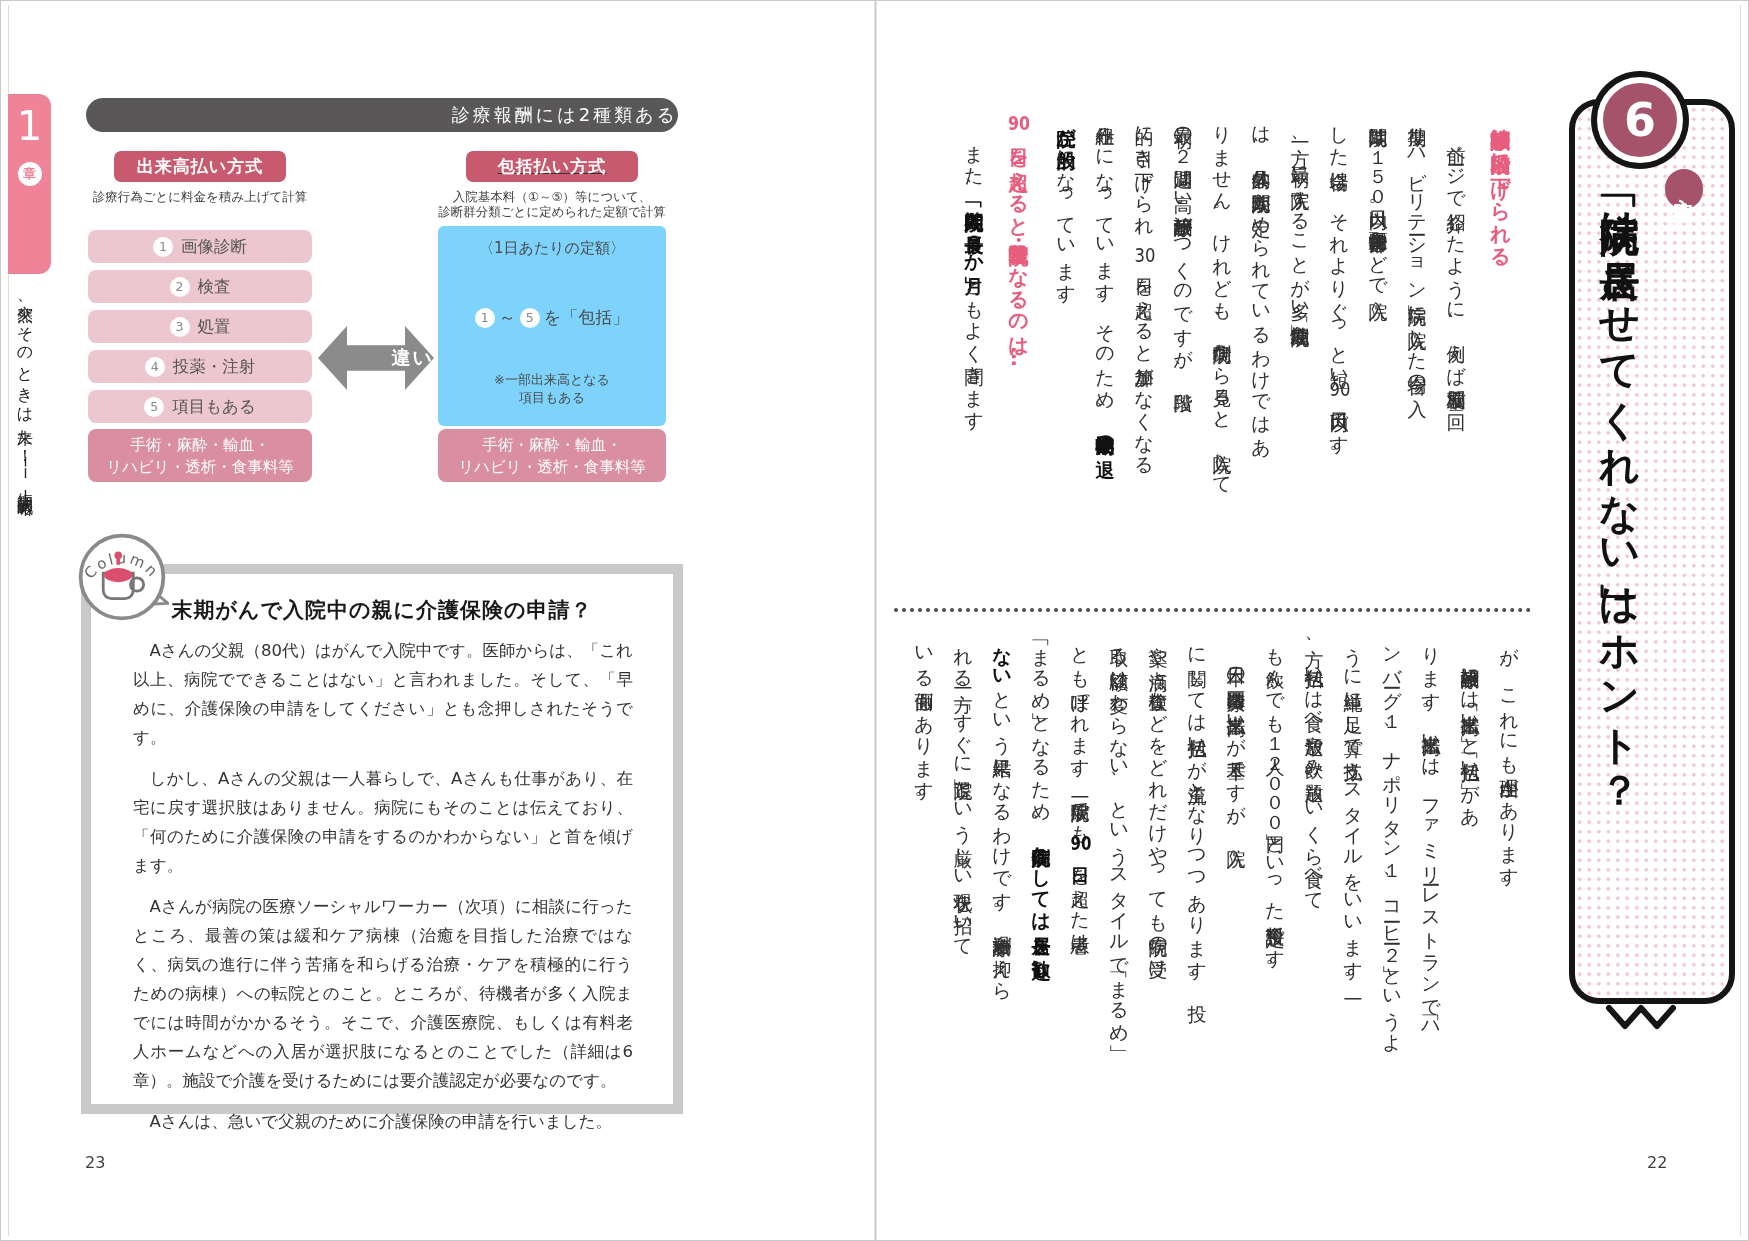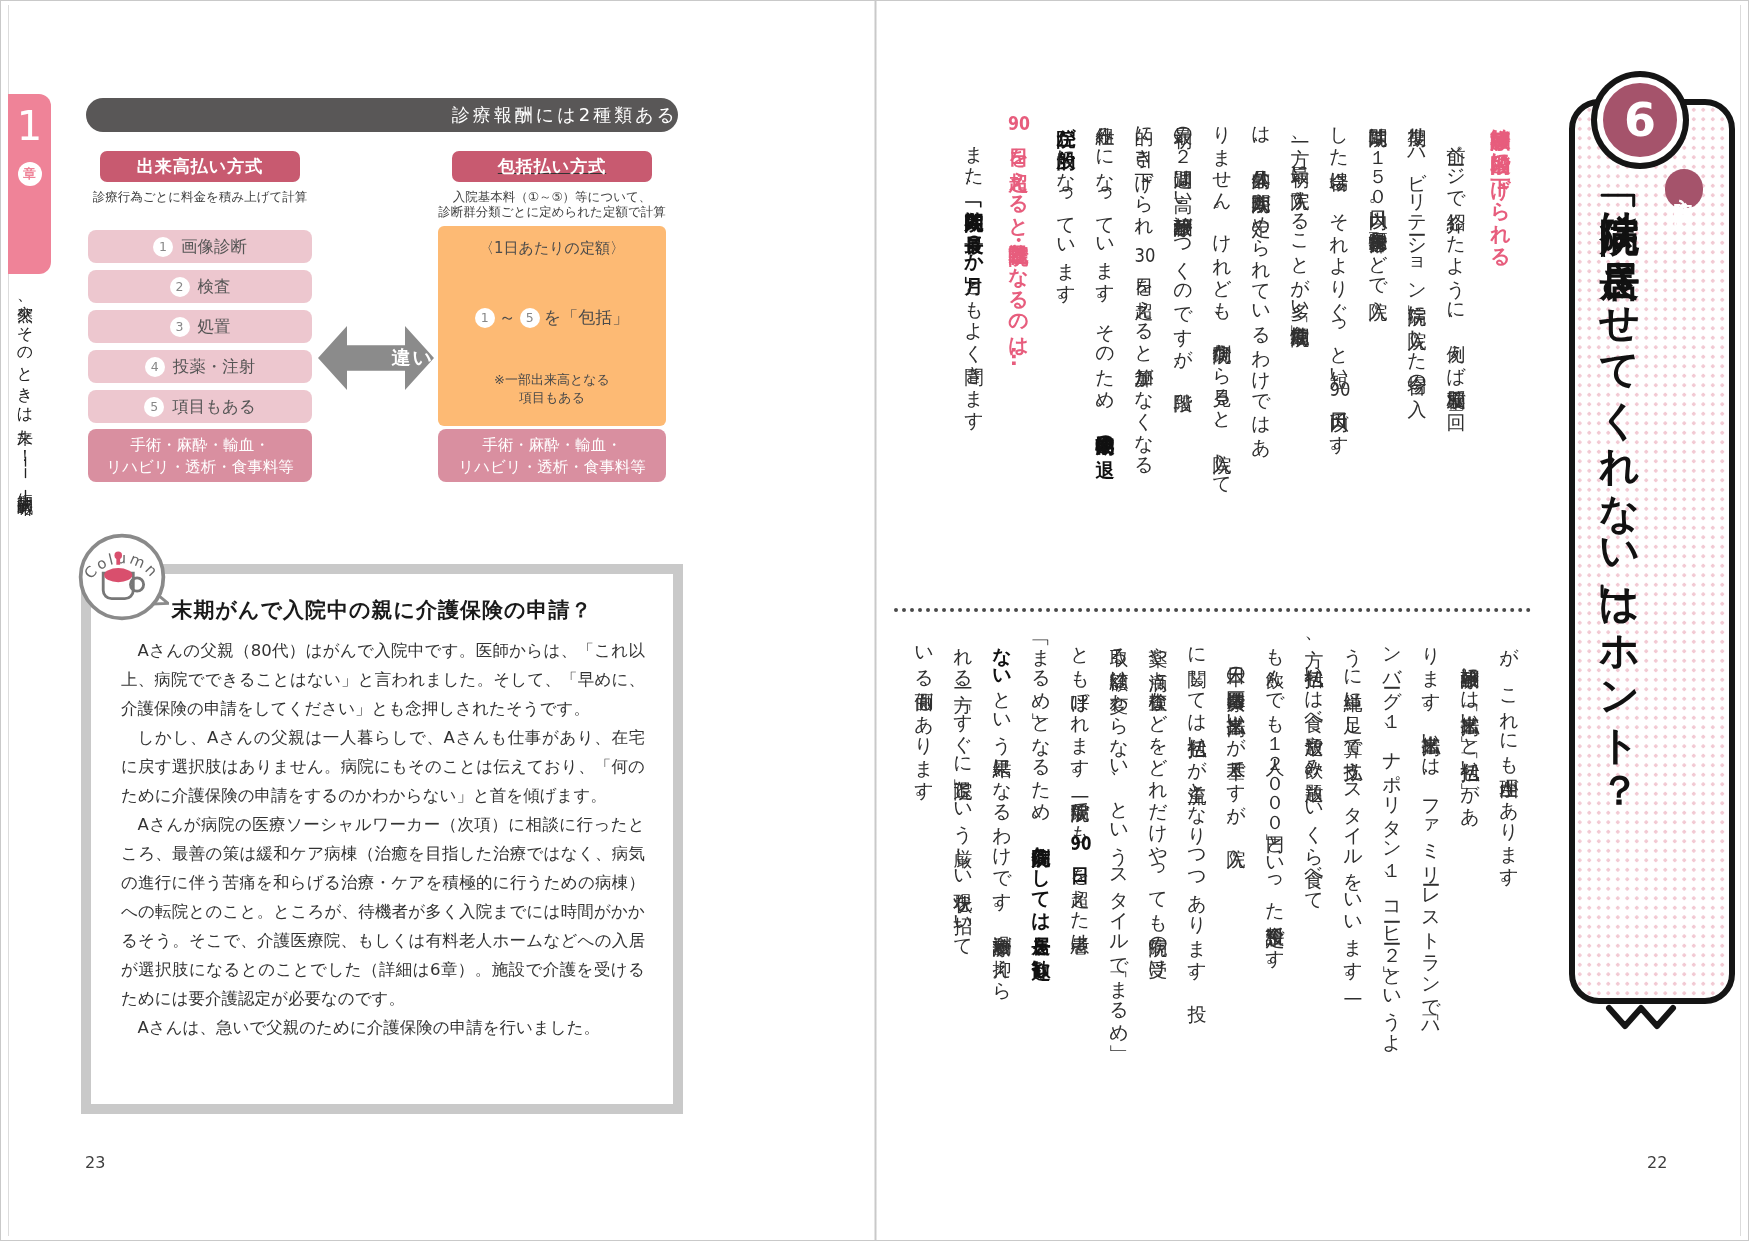--- a/index.html
+++ b/index.html
@@ -22,49 +22,49 @@
     color:#ef8398; font-size:13px; font-weight:700; display:flex; align-items:center; justify-content:center; }
   .chapter-caption { position:absolute; left:13px; top:292px; writing-mode:vertical-rl;
     font-size:16px; letter-spacing:2px; color:#222; height:420px; }
 
   
   .diagram { position:absolute; left:85px; top:95px; width:592px; height:392px; }
   .diagram-header { position:absolute; left:0; top:2px; width:100%; height:34px; background:#595757;
     border-radius:17px; color:#fff; font-size:18px; line-height:34px; text-align:right; letter-spacing:3px; }
   .dcol { position:absolute; top:55px; width:224px; height:332px; }
   .dcol-left { left:2px; } .dcol-right { right:12px; width:228px;text-decoration:underline; }
-  .pill-btn { margin:0 auto; width:200px; height:31px; background:#c85a70; border-radius:7px;
+  .pill-btn { margin:0 auto; width:172px; height:31px; background:#c85a70; border-radius:7px;
     color:#fff; font-weight:700; font-size:17px; line-height:31px; text-align:center; letter-spacing:1px; }
   .dcaption { position:absolute; top:38px; left:-12px; right:-12px; text-align:center; font-size:12.5px;
     color:#3f3f3f; line-height:15px; white-space:pre-line; }
   .fee-items { position:absolute; top:79px; left:0; right:0; }
   .fee-item { height:33px; background:#edc7cf; border-radius:8px; margin-bottom:7px;
     display:flex; align-items:center; justify-content:center; font-size:16.5px; color:#555; gap:8px; }
   .cnum { width:20px; height:20px; border-radius:50%; background:#fff; color:#888; font-size:12.5px;
     display:inline-flex; align-items:center; justify-content:center; flex:none; }
   .box-footer { position:absolute; top:278px; left:0; right:0; height:53px; background:#d98fa0;
     border-radius:8px; color:#fff; font-size:15.5px; line-height:22px; display:flex; align-items:center;
     justify-content:center; text-align:center; white-space:pre-line; }
-  .bigbox { position:absolute; top:75px; left:0; right:0; height:200px; background:#fdba74; border-radius:6px; }
+  .bigbox { position:absolute; top:75px; left:0; right:0; height:200px; background:#7dd3fc; border-radius:6px; }
   .bb-top { padding-top:13px; text-align:center; font-size:15px; color:#4a4a4a; }
   .bb-mid { margin-top:48px; text-align:center; font-size:17px; color:#4a4a4a;
     display:flex; justify-content:center; align-items:center; gap:4px; }
   .bb-note { margin-top:42px; text-align:center; font-size:13px; color:#4a4a4a;
     white-space:pre-line; line-height:18px; }
   .arrow { position:absolute; left:232px; top:230px; width:116px; height:64px; background:#8b8b8b;
     clip-path:polygon(0 50%,25% 0,25% 30%,75% 30%,75% 0,100% 50%,75% 100%,75% 70%,25% 70%,25% 100%);
     display:flex; align-items:center; justify-content:flex-end; color:#fff; font-weight:700;
     font-size:19px; letter-spacing:2px; }
 
   
   .column-box { position:absolute; left:80px; top:563px; width:602px; height:550px; box-sizing:border-box;
     border:10px solid #c9c9c9; background:#fff; }
   .column-title { margin-top:22px; text-align:center; font-size:21px; font-weight:700; color:#1a1a1a; letter-spacing:1px; }
   .column-body { margin:12px 28px 0 30px; }
-  .column-body p { margin:0; font-size:16.5px; line-height:29px; color:#333; text-indent:1em; text-align:justify; }
+  .column-body p { margin:12px; font-size:16.5px; line-height:29px; color:#333; text-indent:1em; text-align:justify; }
   .column-badge { position:absolute; left:-16px; top:-44px; width:94px; height:94px; }
 
   
   .vblock { position:absolute; writing-mode:vertical-rl; text-orientation:mixed; color:#2f2f2f; font-size:19px; }
   .vblock-upper { top:112px; right:219px; height:498px; }
   .vblock-lower { top:633px; right:219px; height:468px; }
   .vcol { line-height:39px; letter-spacing:0.5px; }
   .vcol.ind { text-indent:1em; }
   .vcol.vh { color:#e75d7d; font-weight:700; font-size:20px; margin-right:9px; margin-left:5px; }
   .tcy { text-combine-upright:all; }

